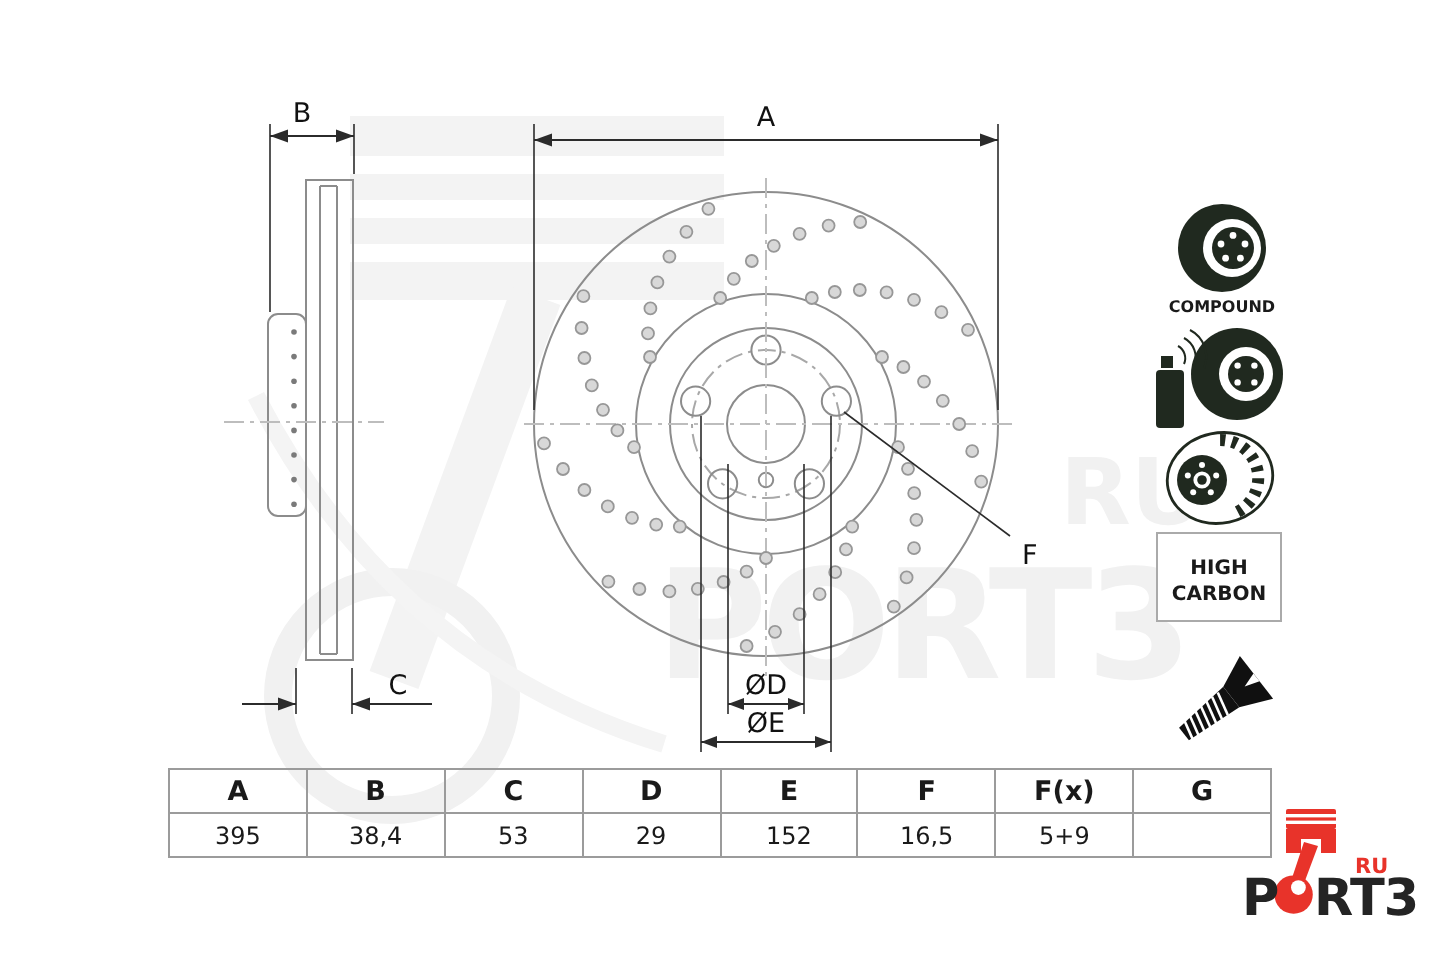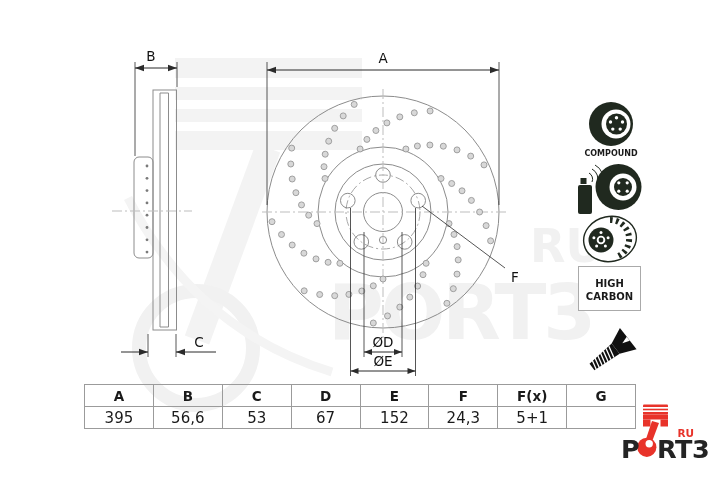--- a/index.html
+++ b/index.html
@@ -5,21 +5,21 @@
   html,body{margin:0;padding:0;background:#fff;}
   .stage{position:relative;width:720px;height:480px;background:#ffffff;overflow:hidden;
          font-family:"DejaVu Sans","Liberation Sans",sans-serif;}
   .stage svg{position:absolute;left:0;top:0;}
   svg text{font-family:"DejaVu Sans","Liberation Sans",sans-serif;}
   table.spec{position:absolute;left:84px;top:384px;width:552px;border-collapse:collapse;
              table-layout:fixed;background:transparent;}
   table.spec th,table.spec td{border:1px solid #9b9b9b;text-align:center;padding:0;
              color:#1a1a1a;}
   table.spec th{height:21px;font-size:13.5px;font-weight:bold;}
-  table.spec td{height:21px;font-size:15px;font-weight:normal;}
+  table.spec td{height:21px;font-size:12px;font-weight:normal;}
 </style>
 </head>
 <body>
 
 <div class="stage">
 
   <svg width="720" height="480" viewBox="0 0 720 480">
 
     <g id="watermark">
       <rect x="175" y="58" width="187" height="92" fill="#f3f3f3"></rect>
@@ -266,23 +266,23 @@
       <th>B</th>
       <th>C</th>
       <th>D</th>
       <th>E</th>
       <th>F</th>
       <th>F(x)</th>
       <th>G</th>
     </tr>
     <tr>
       <td>395</td>
-      <td>56,6</td>
+      <td>38,4</td>
       <td>53</td>
-      <td>67</td>
+      <td>29</td>
       <td>152</td>
-      <td>24,3</td>
-      <td>5+1</td>
+      <td>16,5</td>
+      <td>5+9</td>
       <td></td>
     </tr>
   </tbody>
     </table>
 </div>
 
 </body></html>

